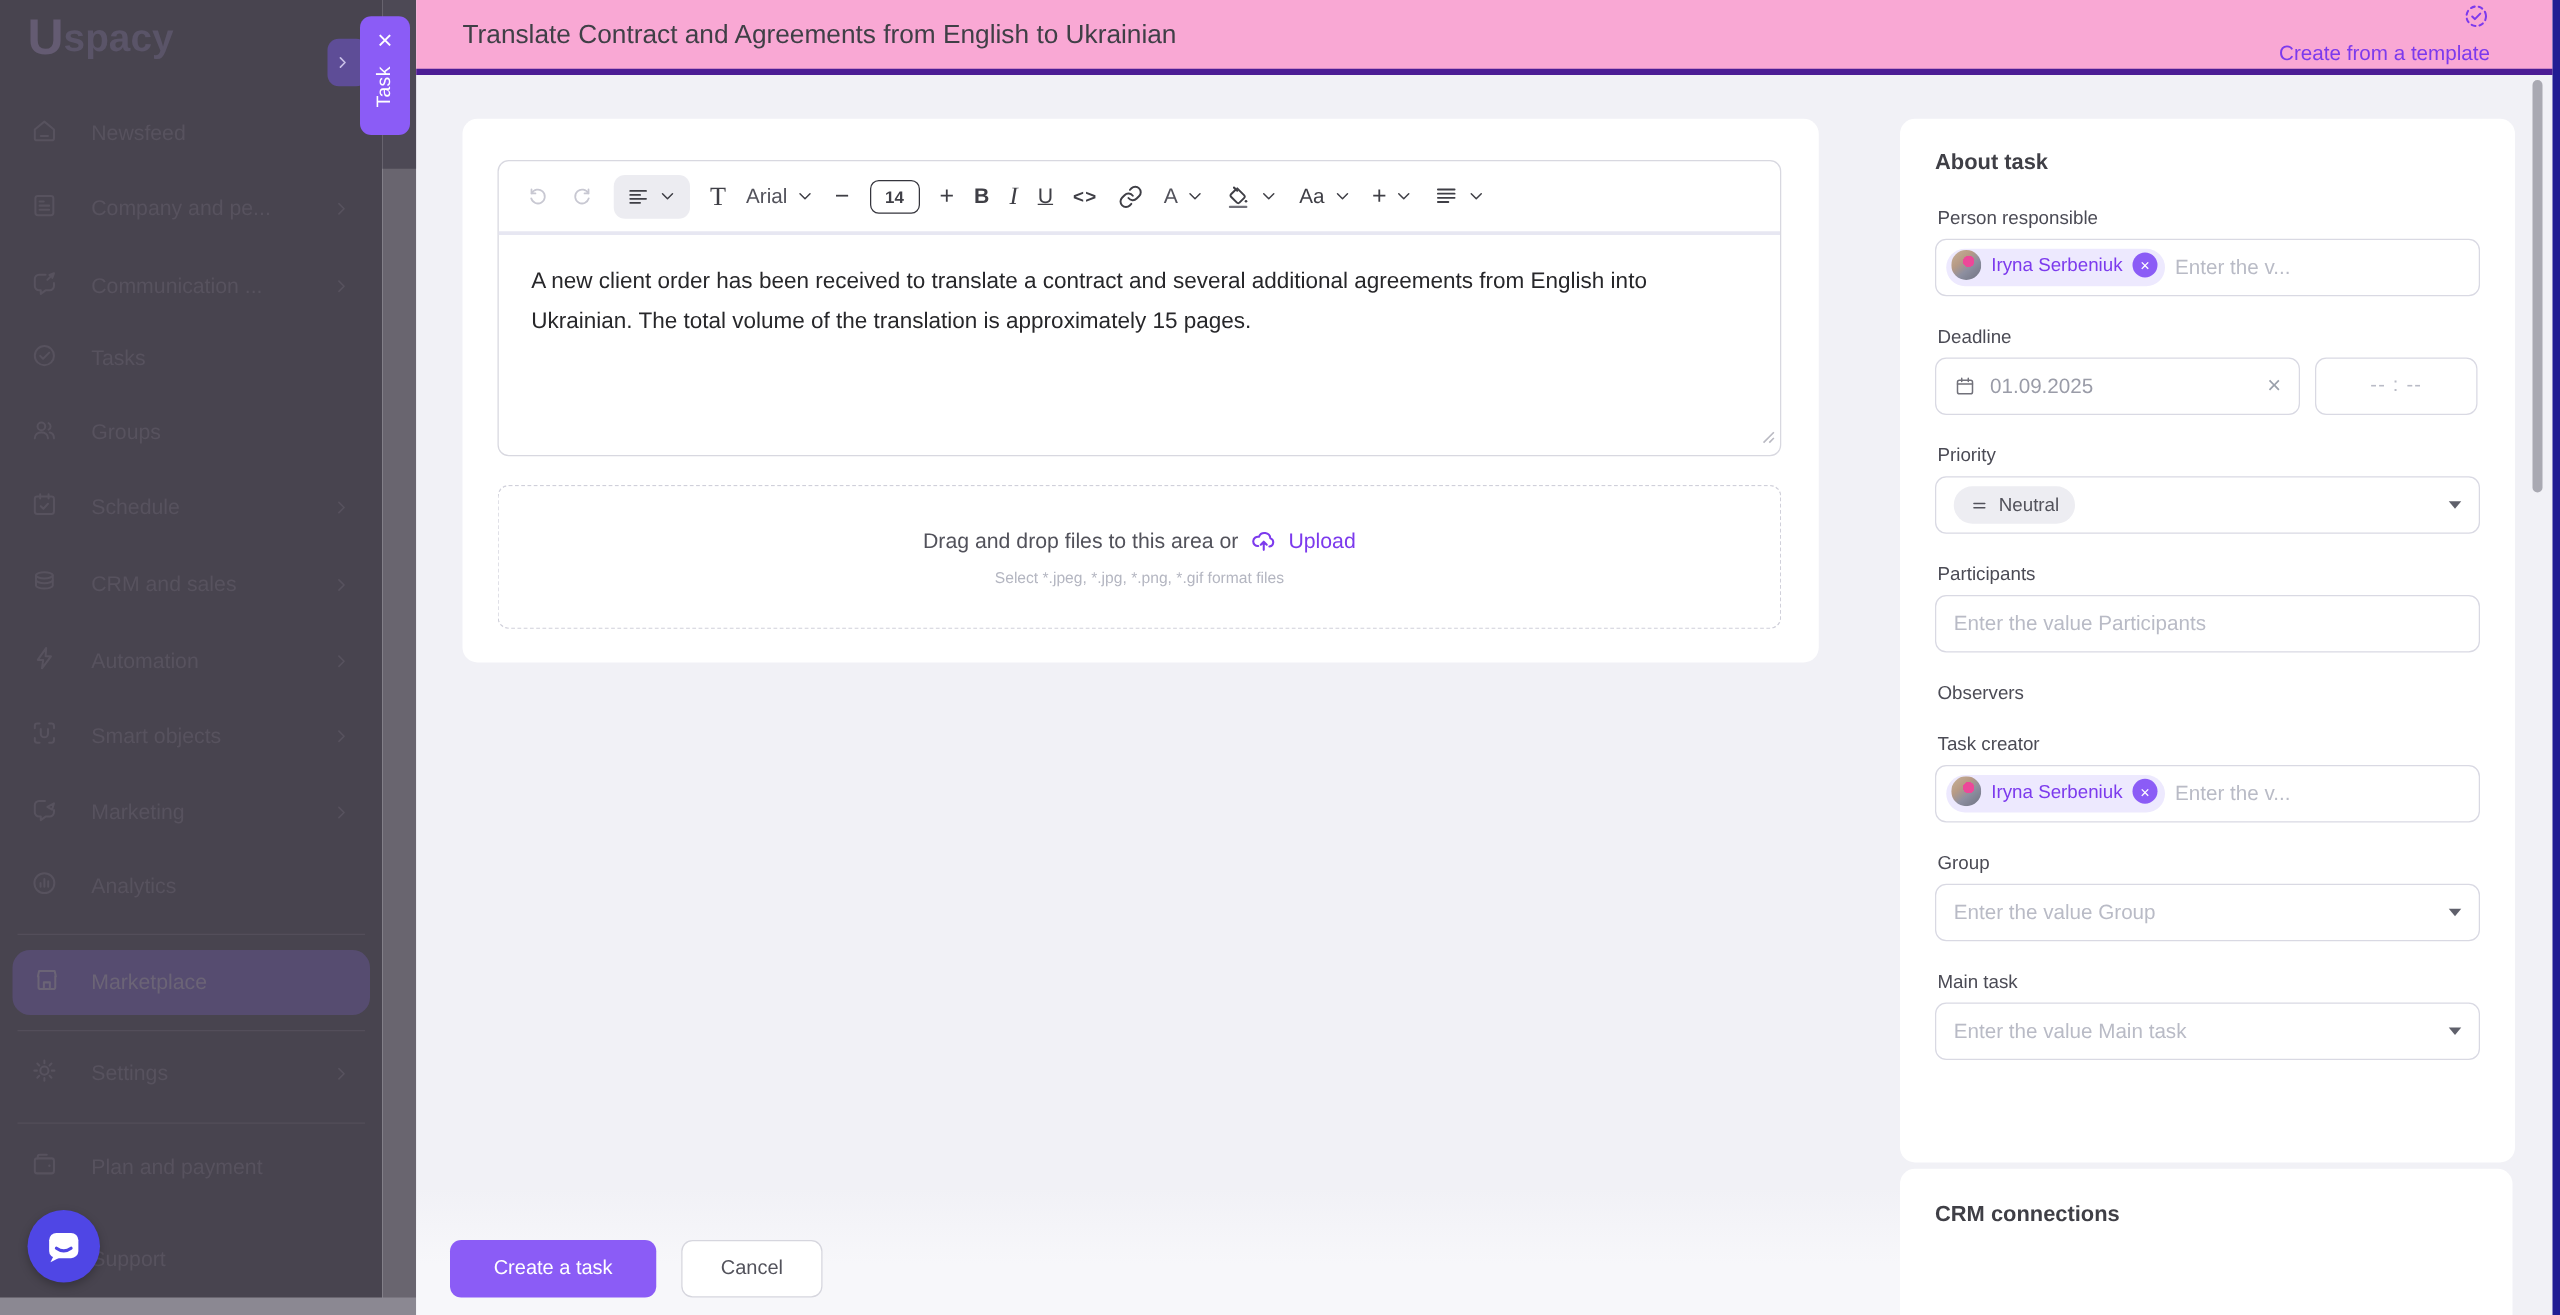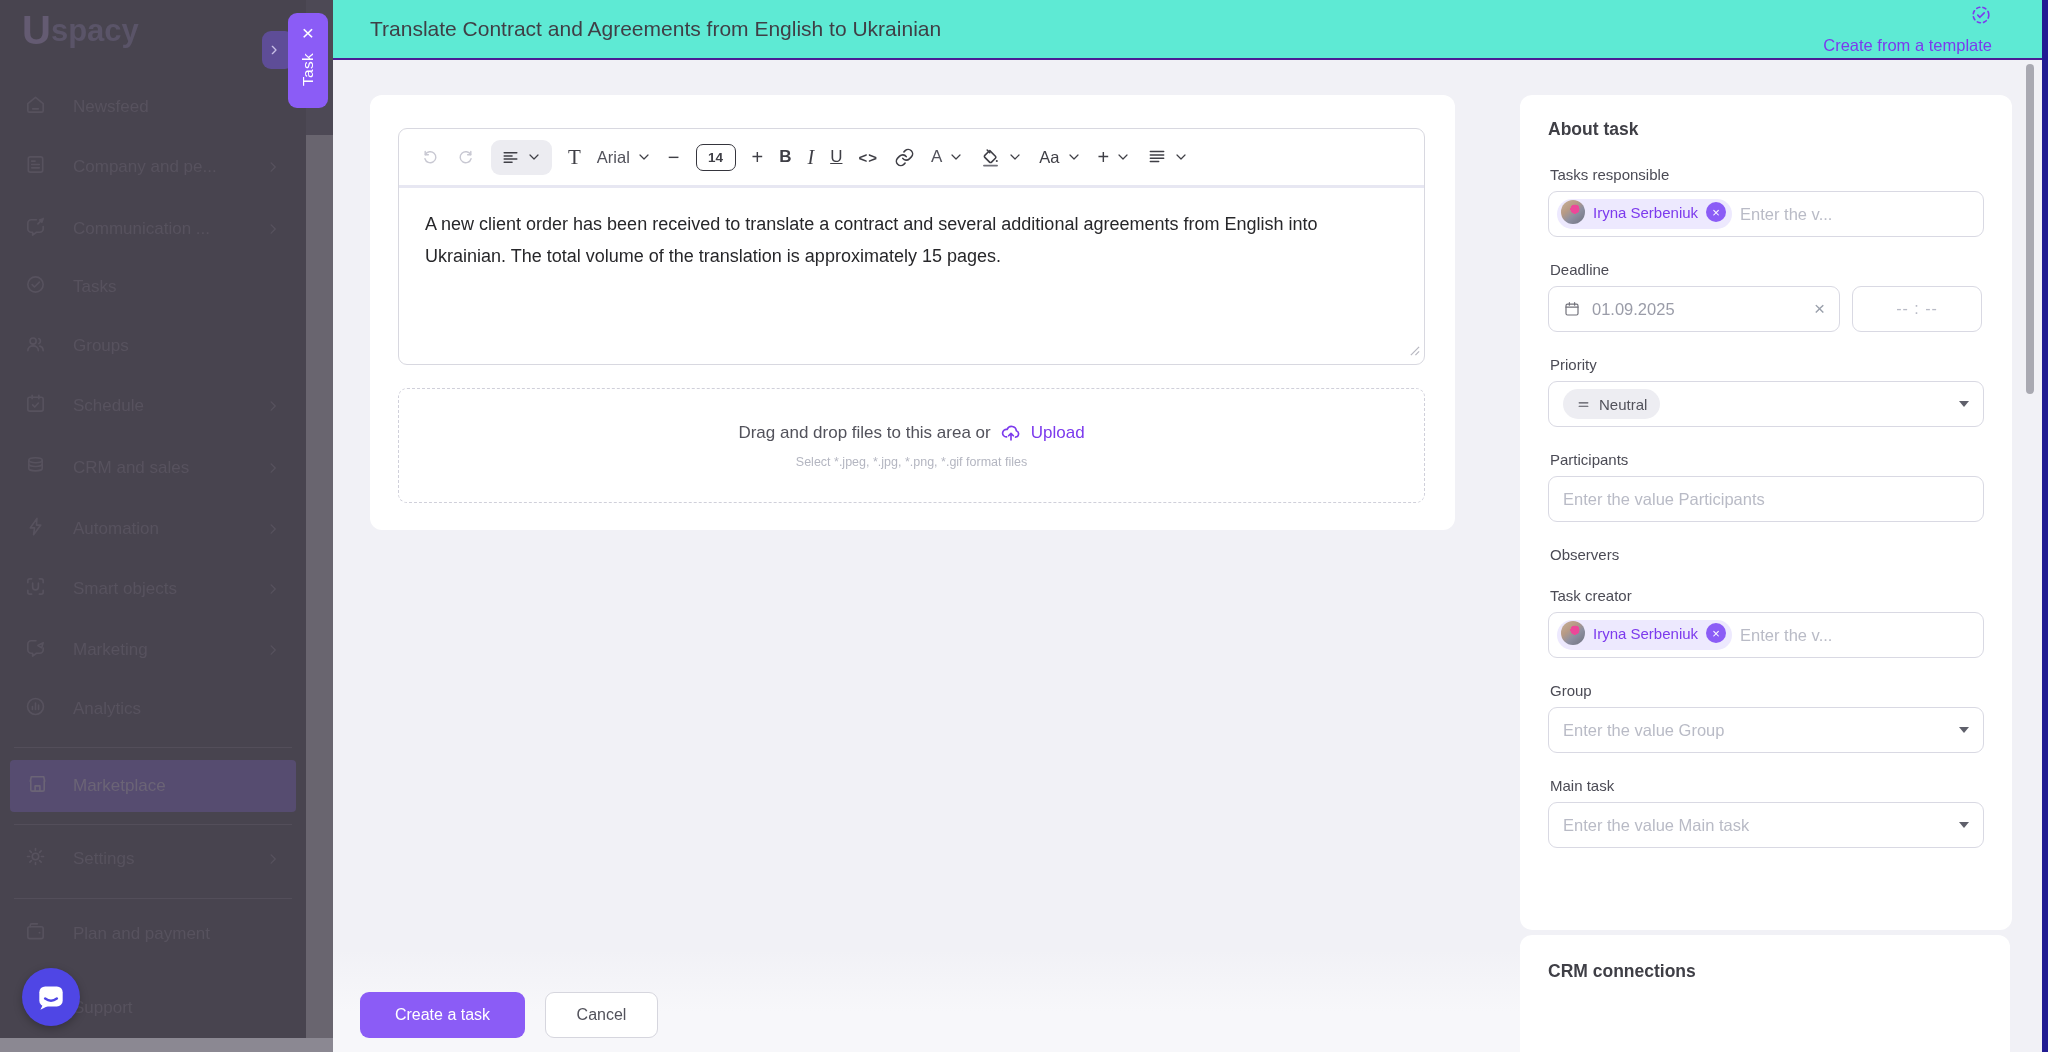--- a/index.html
+++ b/index.html
@@ -16,39 +16,39 @@
   .logo { position:absolute; left:22px; top:8px; display:flex; align-items:center; z-index:2; }
   .logo .logo-u { font-size:40px; font-weight:800; color:#645b72; letter-spacing:-2px; }
   .logo .logo-rest { font-size:31px; font-weight:700; color:#5a5468; margin-left:2px; }
 
   .nav-item { position:absolute; left:0; width:306px; height:46px; display:flex; align-items:center;
     padding:0 24px; color:#57525e; font-size:17px; z-index:2; }
   .nav-item .ni-label { margin-left:26px; white-space:nowrap; }
   .nav-item .ni-chevron { margin-left:auto; display:flex; }
   .nav-item svg { stroke:#57525e; fill:none; stroke-width:1.7; stroke-linecap:round; stroke-linejoin:round; }
   .nav-item.active-row { left:10px; width:286px; height:52px; background:rgba(118,96,190,0.30);
-    border-radius:4px; padding:0 16px; color:#6b6476; }
+    border-radius:14px; padding:0 16px; color:#6b6476; }
   .nav-item.active-row .ni-label { margin-left:24px; }
   .nav-item.active-row svg { stroke:#6b6476; }
   .nav-divider { position:absolute; left:14px; width:278px; height:1px; background:#534e5a; z-index:2; }
 
   
   .collapse-btn { position:absolute; left:262px; top:31px; width:32px; height:38px; background:#5e4d97;
     border-radius:9px; z-index:5; display:flex; align-items:center; }
   .collapse-btn svg { stroke:#c8bfe6; fill:none; stroke-width:2; stroke-linecap:round; stroke-linejoin:round; margin-left:4px; }
   .task-tab { position:absolute; left:288px; top:13px; width:40px; height:95px; background:#8b5cf6;
     border-radius:9px; z-index:6; display:flex; flex-direction:column; align-items:center; padding-top:9px; }
   .task-tab .tab-close { color:#fff; font-size:21px; line-height:21px; cursor:pointer; }
   .task-tab .tab-label { writing-mode:vertical-rl; transform:rotate(180deg); color:#fff; font-size:15.5px;
     margin-top:10px; letter-spacing:0.3px; }
 
   
   .modal { position:absolute; left:333px; top:0; width:1709px; height:1052px; background:#f1f1f6; z-index:3; }
-  .modal-header { position:absolute; left:0; top:0; width:1709px; height:60px; background:#5eead4;
-    border-bottom:2px solid #4c1d95; display:flex; align-items:center; padding:0 50px 0 37px; }
+  .modal-header { position:absolute; left:0; top:0; width:1709px; height:60px; background:#f9a8d4;
+    border-bottom:5px solid #4c1d95; display:flex; align-items:center; padding:0 50px 0 37px; }
   .modal-title { font-size:21px; font-weight:500; color:#3f3f46; }
   .template-link { margin-left:auto; display:flex; align-items:flex-end; gap:10px; color:#7c3aed;
     font-size:16.5px; cursor:pointer;flex-direction:column; }
   .template-link svg { stroke:#7c3aed; fill:none; stroke-width:1.8; stroke-linecap:round; stroke-linejoin:round; }
 
   .footer-fade { position:absolute; left:0; top:950px; width:1190px; height:102px;
     background:linear-gradient(180deg, rgba(250,250,252,0), #f7f7fa 60%); }
 
   
   .content-card { position:absolute; left:37px; top:95px; width:1085px; height:435px; background:#fff; border-radius:12px; }
@@ -452,21 +452,21 @@
           <span class="dz-action">Upload</span>
         </div>
         <div class="dz-hint">Select *.jpeg, *.jpg, *.png, *.gif format files</div>
       </div>
     </div>
 
     <div class="about-card">
       <div class="card-heading">About task</div>
 
       <div class="field">
-        <div class="field-label">Tasks responsible</div>
+        <div class="field-label">Person responsible</div>
         <div class="input-box chip-box">
           <span class="chip">
             <span class="chip-avatar"></span>
             <span class="chip-name">Iryna Serbeniuk</span>
             <span class="chip-remove">×</span>
           </span>
           <input class="chip-input" placeholder="Enter the v..." style="">
         </div>
       </div>
 

